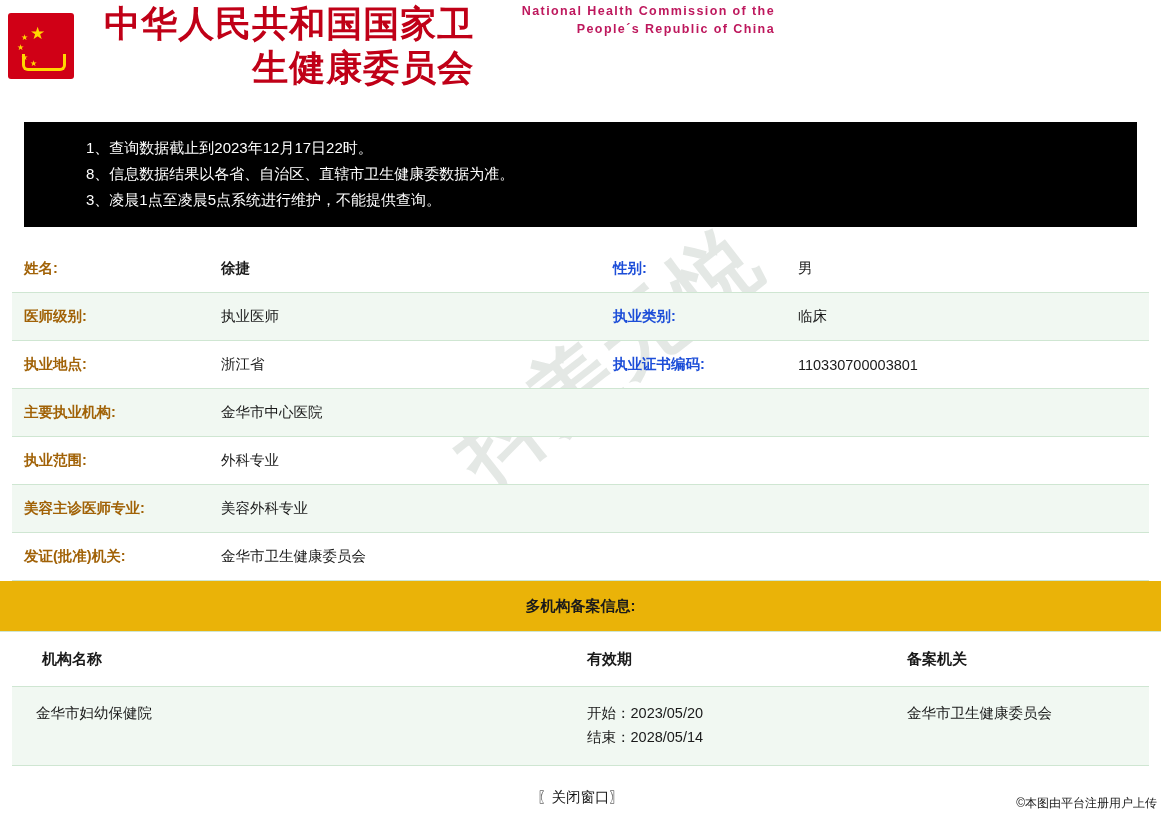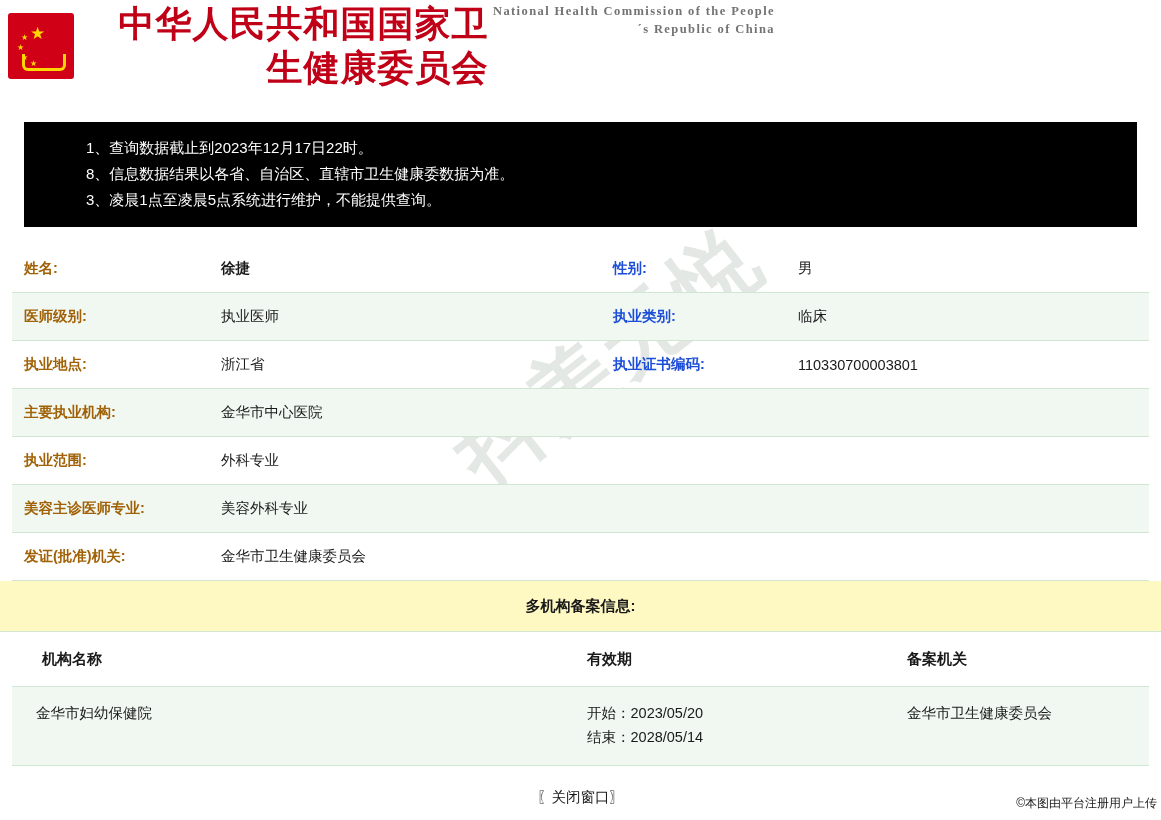--- a/index.html
+++ b/index.html
@@ -73,26 +73,26 @@
   }
   .title-cn {
     color: #c00017;
     font-size: 36px;
     font-weight: bold;
     letter-spacing: 1px;
     line-height: 44px;
     font-family: "DejaVu Sans", "Liberation Sans", sans-serif;
   }
   .title-en {
-    color: #737373;
+    color: #be185d;
     font-size: 12.5px;
     font-weight: bold;
     letter-spacing: 1.4px;
     line-height: 18px;
-    font-family: Liberation Serif, serif;
+    font-family: Liberation Sans, sans-serif;
   }
 
   
   .notice {
     margin: 24px 24px 0 24px;
     background: #000000;
     color: #ffffff;
     padding: 13px 0 14px 0;
     font-size: 15px;
     line-height: 26px;
@@ -136,21 +136,21 @@
     color: #1a1a1a;
   }
   .row-alt td { background: #f1f8f2; }
 
   .multi-title {
     text-align: center;
     font-weight: bold;
     font-size: 15px;
     padding: 16px 0 15px 0;
     border-bottom: 1px solid #cfe6d2;
-    background: #fef9c3;
+    background: #eab308;
     color: #1a1a1a;
   }
 
   
   .record-table {
     width: 1137px;
     margin: 0 12px;
     border-collapse: collapse;
     position: relative;
     z-index: 2;

